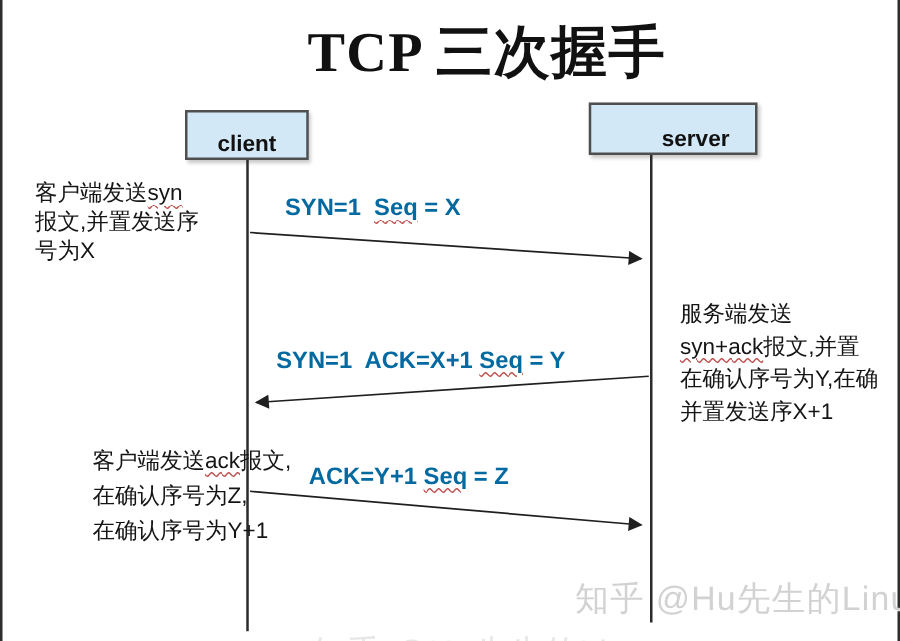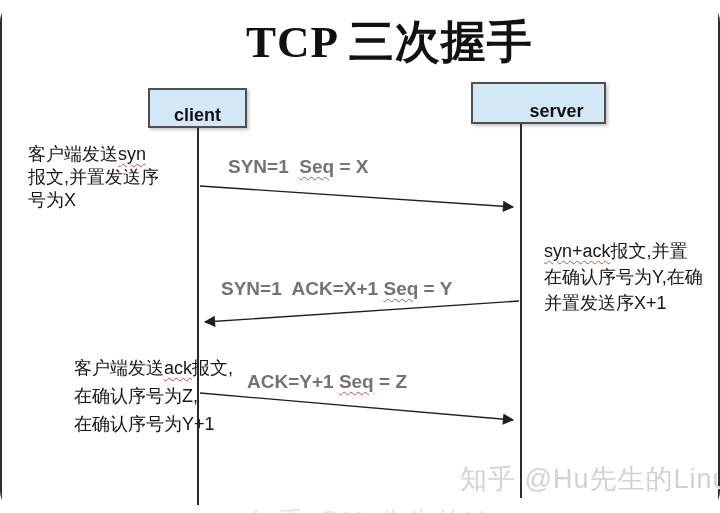--- a/index.html
+++ b/index.html
@@ -3,21 +3,20 @@
 <meta charset="utf-8">
 <style>
   html,body{margin:0;padding:0;background:#fff;}
   .page{
     position:relative;
     width:720px;height:513px;
     background:#ffffff;
     overflow:hidden;
     font-family:"Liberation Sans", sans-serif;
     color:#1a1a1a;
-    border-radius:22px;
   }
   .edge{position:absolute;top:0;width:2px;height:513px;background:#2e2e2e;}
   .edge.left{left:0;}
   .edge.right{right:0;}
 
   .title{
     position:absolute;left:246px;top:12px;
     font-size:45px;font-weight:700;letter-spacing:1px;
     white-space:nowrap;color:#111;
     font-family:"Liberation Serif","Liberation Sans",serif;
@@ -37,21 +36,21 @@
   .lifeline{position:absolute;width:2px;background:#2b2b2b;}
   .lifeline.client{left:197px;top:128px;height:377px;}
   .lifeline.server{left:520px;top:124px;height:374px;}
 
   svg.arrows{position:absolute;left:0;top:0;width:720px;height:513px;pointer-events:none;}
   svg.arrows line{stroke:#1f1f1f;stroke-width:1.4;}
   svg.arrows .head{fill:#1f1f1f;}
 
   .msg-label{
     position:absolute;
-    font-size:19px;font-weight:600;color:#737373;
+    font-size:19px;font-weight:600;color:#0369a1;
     white-space:pre;
   }
   .msg-label.m1{left:228px;top:156px;}
   .msg-label.m2{left:221px;top:278px;}
   .msg-label.m3{left:247px;top:371px;}
 
   .squiggle{
     text-decoration-line:underline;
     text-decoration-style:wavy;
     text-decoration-color:#c0504d;
@@ -113,20 +112,21 @@
 
   <div class="msg-label m3"><span>ACK=Y+1 </span><span class="squiggle">Seq</span><span> = Z</span></div>
 
   <div class="note n1">
     <div class="ln"><span>客户端发送</span><b class="squiggle">syn</b></div>
     <div class="ln"><span>报文,并置发送序</span></div>
     <div class="ln"><span>号为</span><b>X</b></div>
   </div>
 
   <div class="note n2">
+    <div class="ln"><span>服务端发送</span></div>
     <div class="ln"><b class="squiggle">syn+ack</b><span>报文,并置</span></div>
     <div class="ln"><span>在确认序号为</span><b>Y</b><span>,在确</span></div>
     <div class="ln"><span>并置发送序</span><b>X+1</b></div>
   </div>
 
   <div class="note n3">
     <div class="ln"><span>客户端发送</span><b class="squiggle">ack</b><span>报文,</span></div>
     <div class="ln"><span>在确认序号为</span><b>Z</b><span>,</span></div>
     <div class="ln"><span>在确认序号为</span><b>Y+1</b></div>
   </div>

